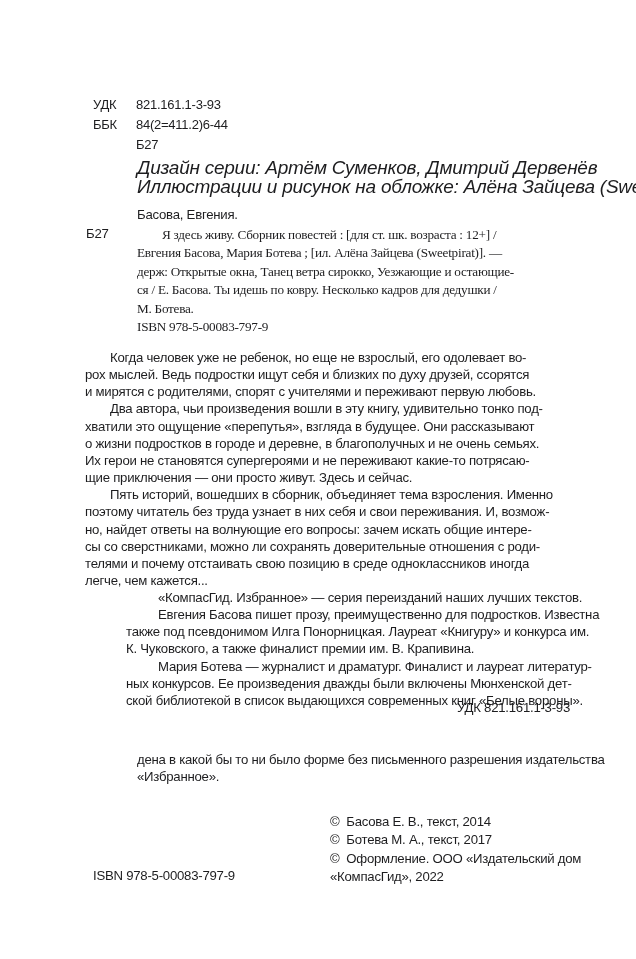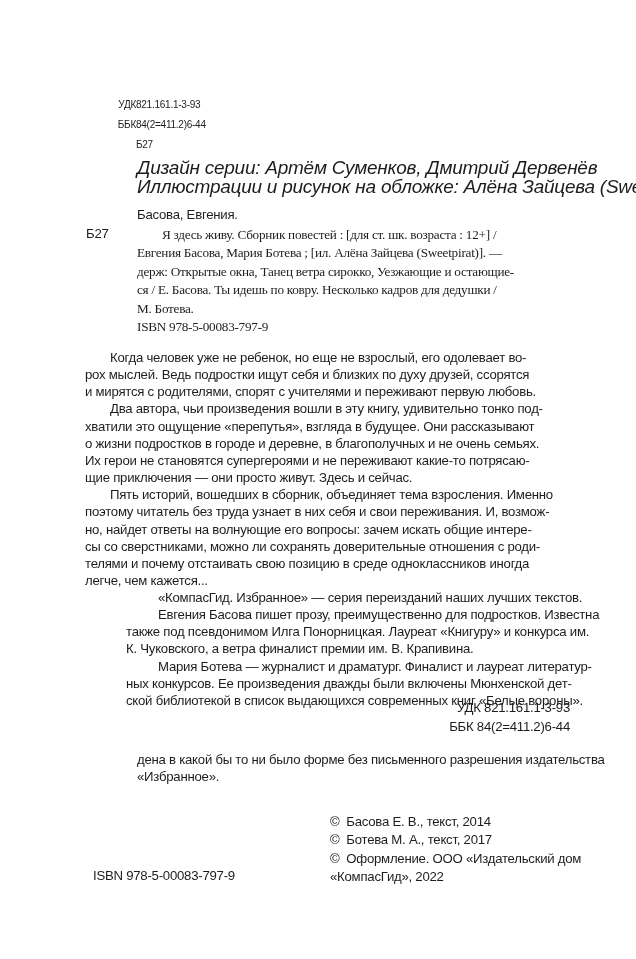--- a/index.html
+++ b/index.html
@@ -10,21 +10,21 @@
     font-family:"Liberation Sans", sans-serif;
     font-size:13.2px;
     letter-spacing:-0.25px;
     position:relative;
     overflow:hidden;
   }
   .abs { position:absolute; }
   .line { white-space:pre; }
 
   
-  #top-codes { left:93px; top:95px; line-height:20px; font-size:10px;text-align:right; }
+  #top-codes { left:93px; top:95px; line-height:20px; font-size:13px; }
   #top-codes .row { display:flex; }
   #top-codes .lbl { width:43px; }
 
   
   #credits { left:137px; top:159px; line-height:18.6px; font-style:italic; font-size:19px; }
 
   
   #card-heading { left:137px; top:207px; }
   #card-code { left:86px; top:226px; }
   #card-lines { left:137px; top:226px; width:447px; line-height:18.4px;font-family:Liberation Serif, serif; }
@@ -97,29 +97,28 @@
   <div class="line">но, найдет ответы на волнующие его вопросы: зачем искать общие интере-</div>
   <div class="line">сы со сверстниками, можно ли сохранять доверительные отношения с роди-</div>
   <div class="line">телями и почему отстаивать свою позицию в среде одноклассников иногда</div>
   <div class="line">легче, чем кажется...</div>
 </div>
 
 <div id="bio" class="abs">
   <div class="line ind32">«КомпасГид. Избранное» — серия переизданий наших лучших текстов.</div>
   <div class="line ind32">Евгения Басова пишет прозу, преимущественно для подростков. Известна</div>
   <div class="line">также под псевдонимом Илга Понорницкая. Лауреат «Книгуру» и конкурса им.</div>
-  <div class="line">К. Чуковского, а ветра финалист премии им. В. Крапивина.</div>
+  <div class="line">К. Чуковского, а также финалист премии им. В. Крапивина.</div>
   <div class="line ind32">Мария Ботева — журналист и драматург. Финалист и лауреат литератур-</div>
   <div class="line">ных конкурсов. Ее произведения дважды были включены Мюнхенской дет-</div>
   <div class="line">ской библиотекой в список выдающихся современных книг «Белые вороны».</div>
 </div>
 
 <div id="bottom-codes" class="abs">
   <div class="line">УДК 821.161.1-3-93</div>
-  <div class="line">ББК 84(2=411.2)6-44</div>
 </div>
 
 <div id="rights" class="abs">
   <div class="line">дена в какой бы то ни было форме без письменного разрешения издательства</div>
   <div class="line">«Избранное».</div>
 </div>
 
 <div id="copyright" class="abs">
   <div class="line">©  Басова Е. В., текст, 2014</div>
   <div class="line">©  Ботева М. А., текст, 2017</div>

